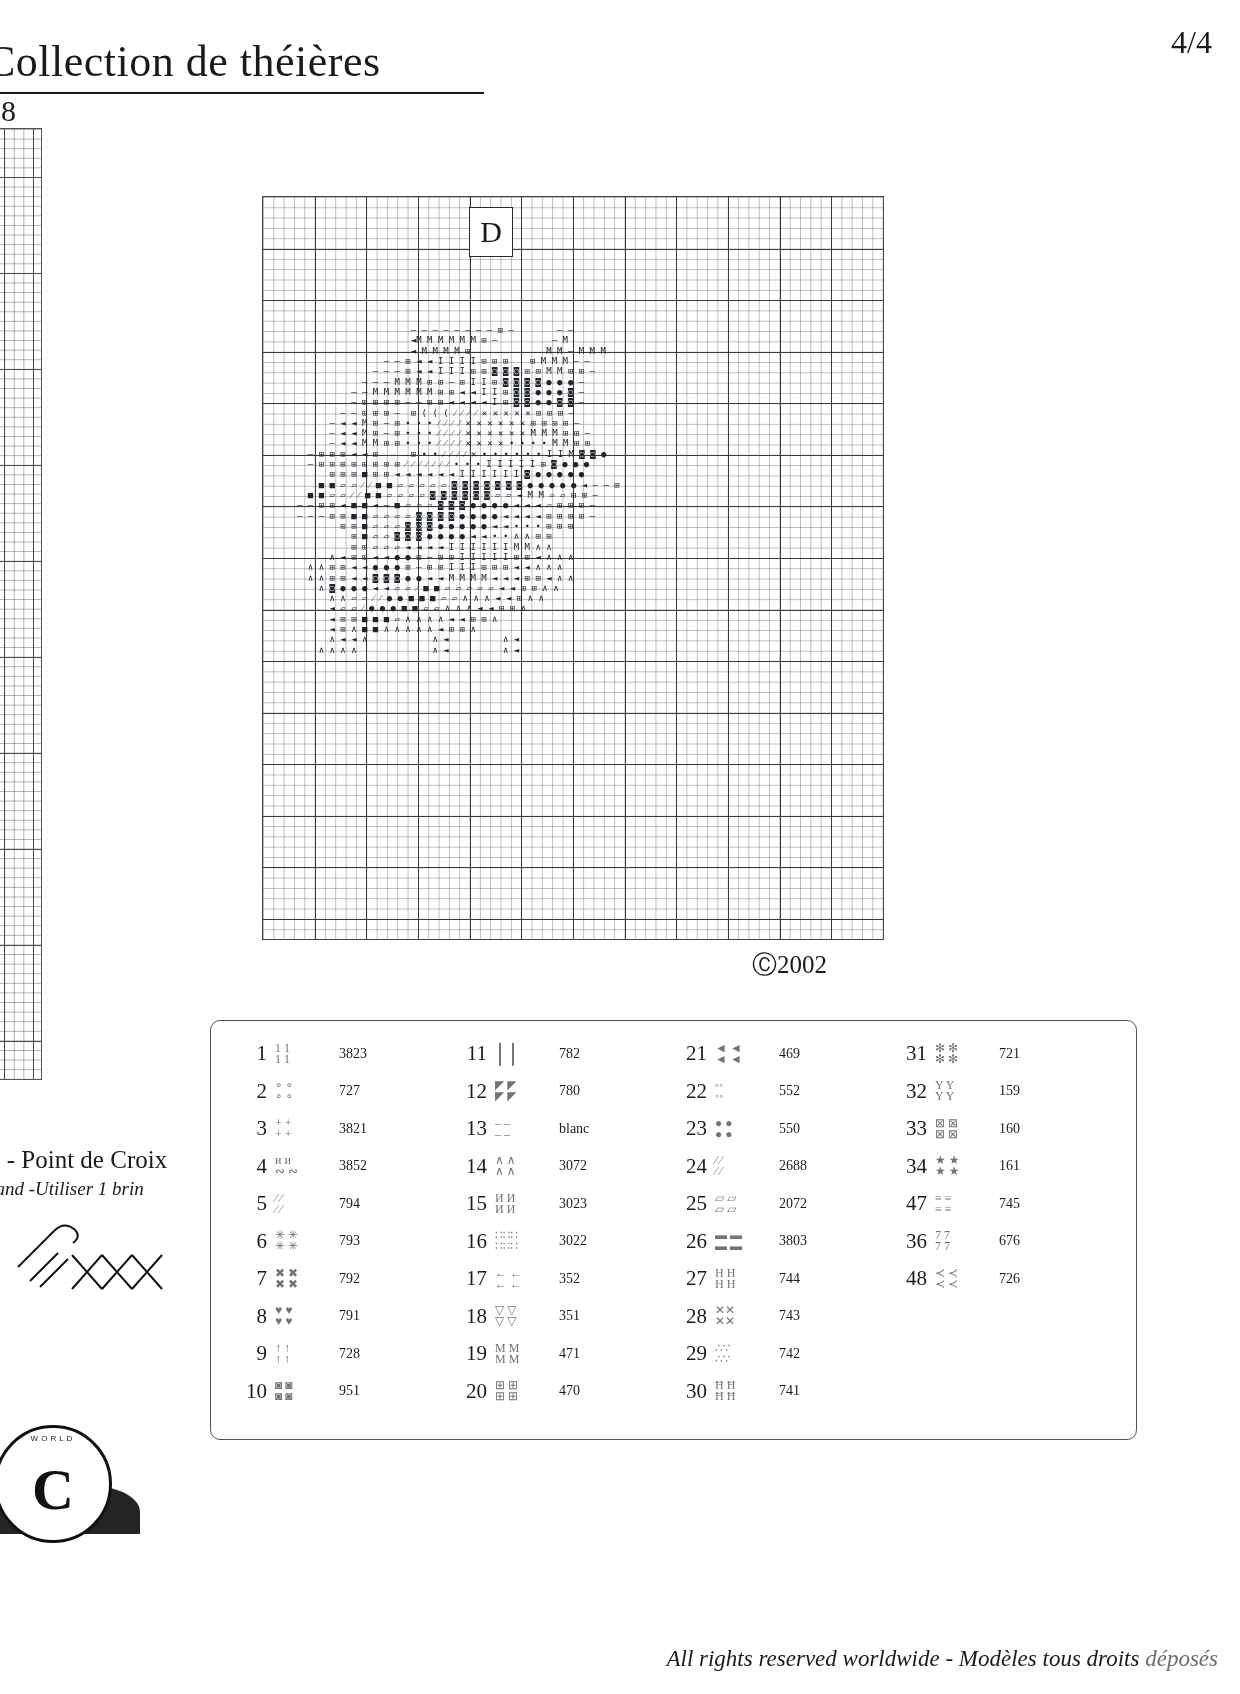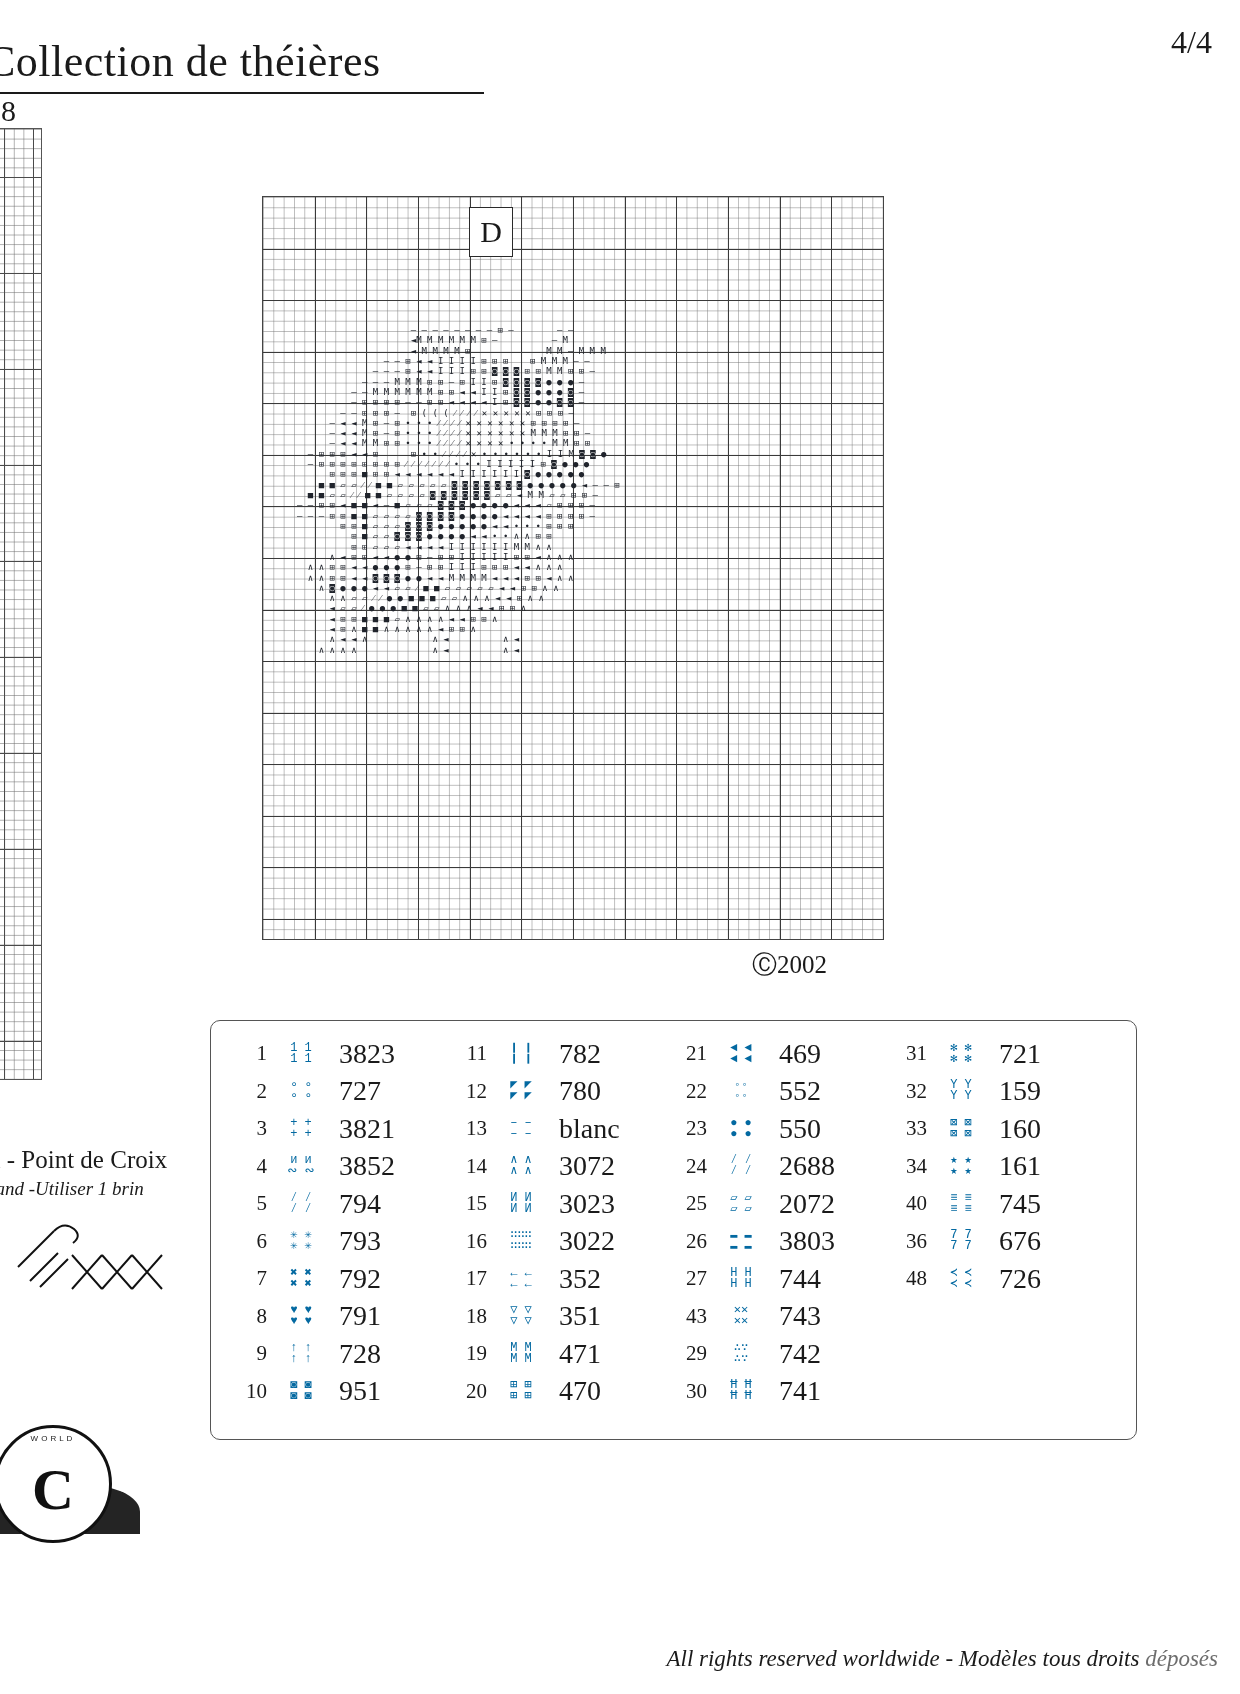--- a/index.html
+++ b/index.html
@@ -165,29 +165,29 @@
     align-items: center;
     height: 37.5px;
   }
   .legend-num {
     font-size: 21px;
     text-align: right;
     padding-right: 8px;
     font-family: "Liberation Serif", serif;
   }
   .legend-sym {
-    font-family: Liberation Mono, monospace;
+    font-family: Liberation Serif, serif;
     font-size: 12px;
     line-height: 11px;
-    text-align: center;
-    color: #0369a1;
+    text-align: left;
+    color: #737373;
     white-space: pre;
   }
   .legend-code {
-    font-size: 28px;
+    font-size: 14px;
     font-family: "Liberation Serif", serif;
     padding-left: 12px;
   }
 
   
   #stitch-note {
     position: absolute;
     left: -12px;
     top: 1146px;
     width: 230px;
@@ -483,21 +483,21 @@
 ▬ ▬</div>
           <div class="legend-code">3803</div>
         </div>
         <div class="legend-row">
           <div class="legend-num">27</div>
           <div class="legend-sym">H H
 H H</div>
           <div class="legend-code">744</div>
         </div>
         <div class="legend-row">
-          <div class="legend-num">43</div>
+          <div class="legend-num">28</div>
           <div class="legend-sym">✕✕
 ✕✕</div>
           <div class="legend-code">743</div>
         </div>
         <div class="legend-row">
           <div class="legend-num">29</div>
           <div class="legend-sym">∴∵
 ∴∵</div>
           <div class="legend-code">742</div>
         </div>
@@ -527,21 +527,21 @@
 ⊠ ⊠</div>
           <div class="legend-code">160</div>
         </div>
         <div class="legend-row">
           <div class="legend-num">34</div>
           <div class="legend-sym">★ ★
 ★ ★</div>
           <div class="legend-code">161</div>
         </div>
         <div class="legend-row">
-          <div class="legend-num">40</div>
+          <div class="legend-num">47</div>
           <div class="legend-sym">≡ ≡
 ≡ ≡</div>
           <div class="legend-code">745</div>
         </div>
         <div class="legend-row">
           <div class="legend-num">36</div>
           <div class="legend-sym">7 7
 7 7</div>
           <div class="legend-code">676</div>
         </div>

